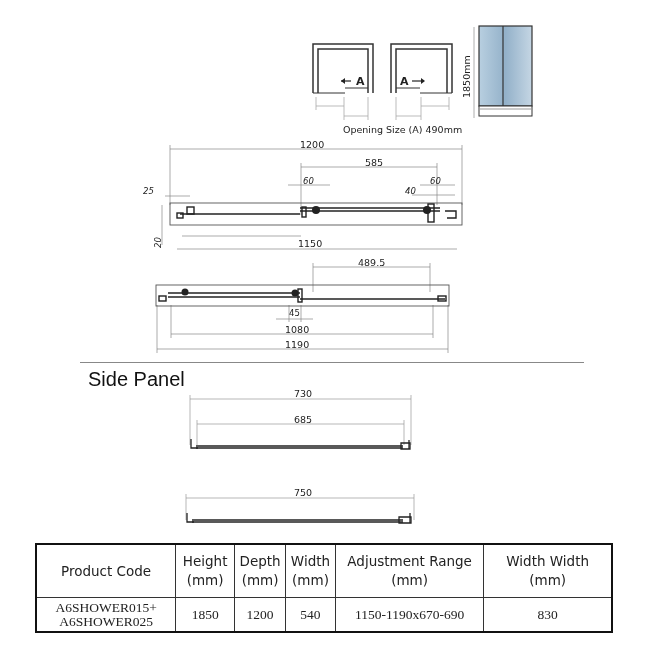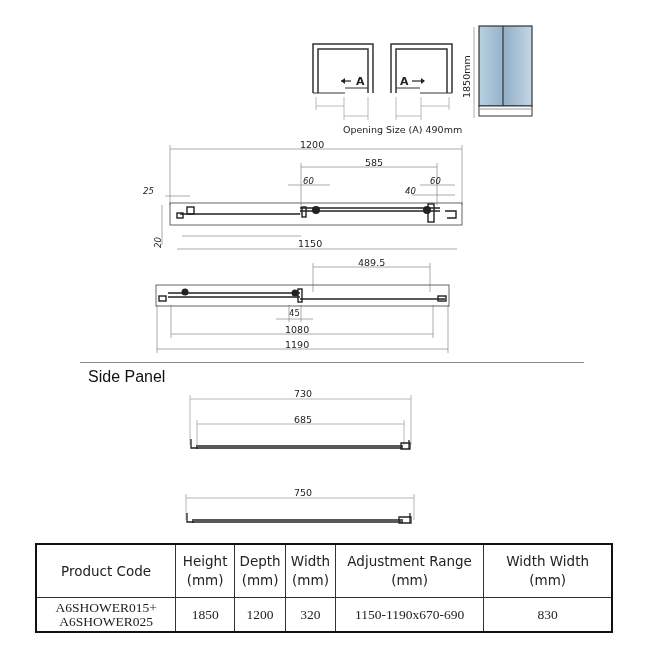--- a/index.html
+++ b/index.html
@@ -1,19 +1,19 @@
 <!DOCTYPE html>
 <html><head>
 <meta charset="utf-8">
 <style>
   html,body{margin:0;padding:0;background:#fff;}
   body{width:650px;height:650px;position:relative;overflow:hidden;font-family:"DejaVu Sans",sans-serif;color:#222;}
   svg text{font-family:"DejaVu Sans",sans-serif;}
   .abs{position:absolute;}
-  .title{left:88px;top:368px;font-size:16px;font-family:"Liberation Sans",sans-serif;color:#111;}
+  .title{left:88px;top:368px;font-size:20px;font-family:"Liberation Sans",sans-serif;color:#111;}
   table.spec{position:absolute;left:35px;top:543px;width:578px;border-collapse:collapse;border:2px solid #111;font-size:13.5px;font-family:"DejaVu Sans",sans-serif;}
   table.spec th,table.spec td{border:1px solid #333;text-align:center;font-weight:normal;padding:0 2px;color:#222;}
   table.spec th{height:52px;line-height:19px;}
   table.spec td{height:33px;line-height:14px;font-family:Liberation Serif, serif;}
 </style>
 </head>
 <body>
 
 <svg class="abs" style="left:0;top:0" width="650" height="140" viewBox="0 0 650 140">
 
@@ -190,18 +190,18 @@
     <th><span>Height</span><br><span>(mm)</span></th>
     <th><span>Depth</span><br><span>(mm)</span></th>
     <th><span>Width</span><br><span>(mm)</span></th>
     <th><span>Adjustment Range</span><br><span>(mm)</span></th>
     <th><span>Width Width</span><br><span>(mm)</span></th>
   </tr>
   <tr>
     <td><span>A6SHOWER015+</span><br><span>A6SHOWER025</span></td>
     <td>1850</td>
     <td>1200</td>
-    <td>320</td>
+    <td>540</td>
     <td>1150-1190x670-690</td>
     <td>830</td>
   </tr>
 </tbody>
   </table>
 
 </body></html>

